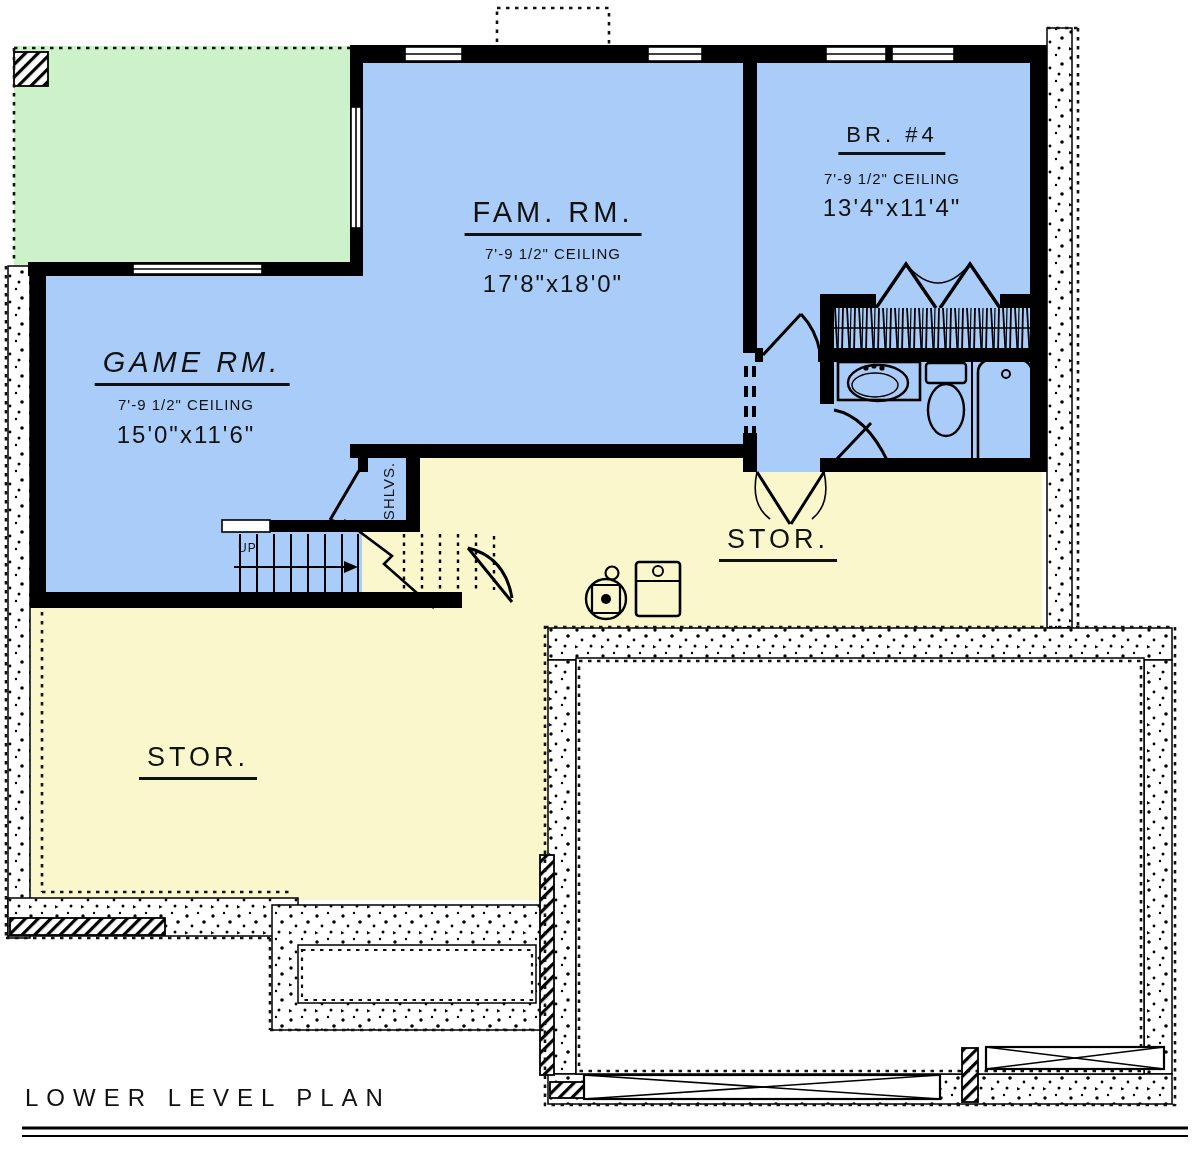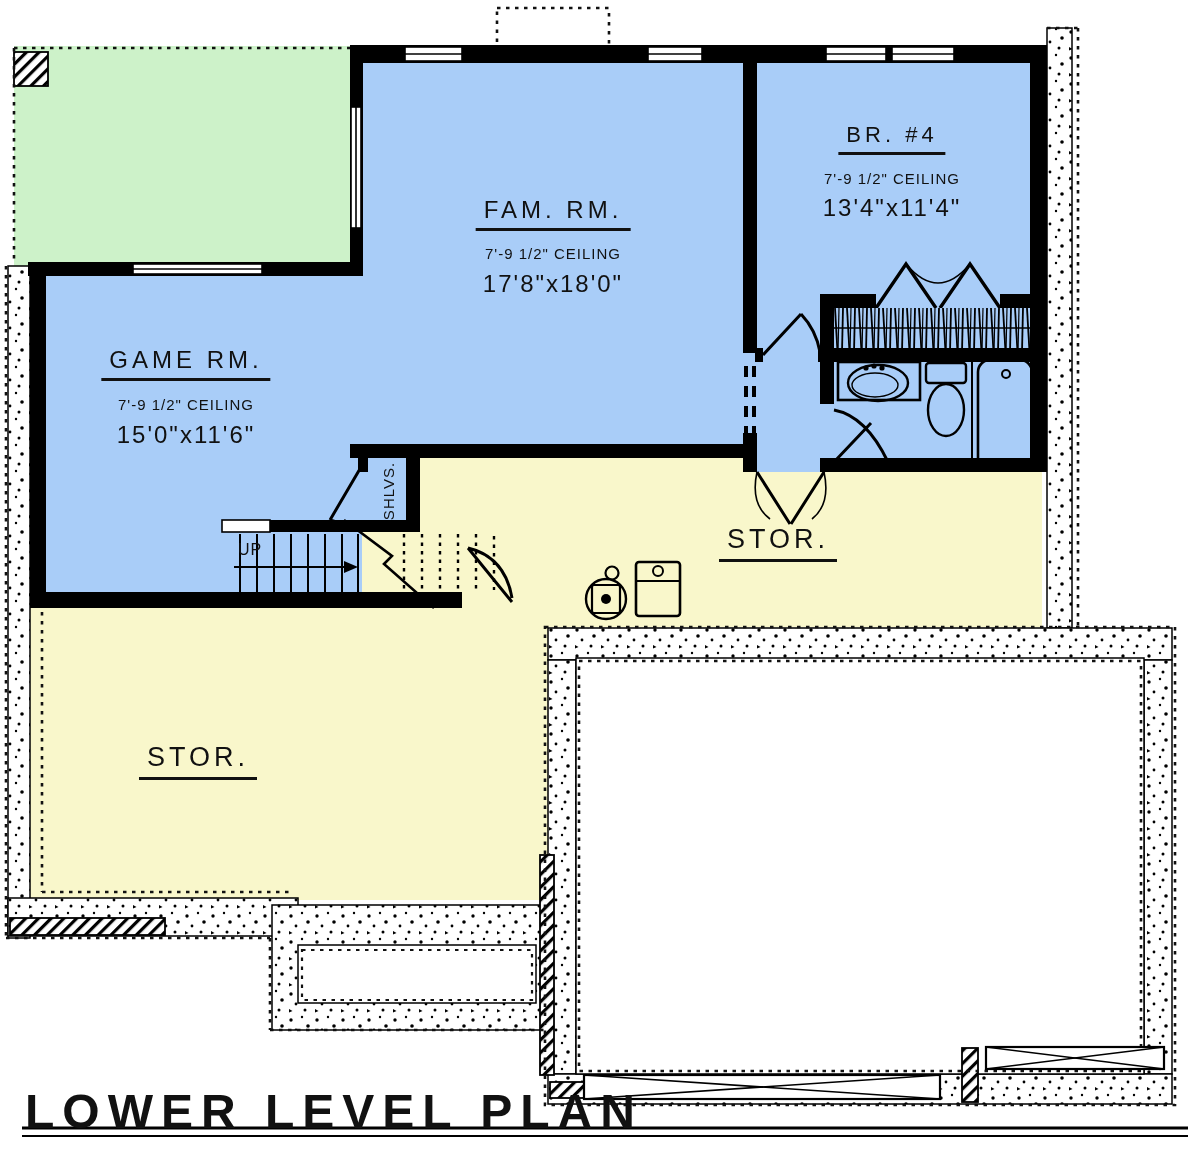--- a/index.html
+++ b/index.html
@@ -1,27 +1,27 @@
 <!DOCTYPE html>
 <html><head>
 <meta charset="utf-8">
 <style>
   html,body{margin:0;padding:0;background:#fff;}
   #plan{position:relative;width:1200px;height:1157px;background:#fff;overflow:hidden;
         font-family:"Liberation Sans",sans-serif;color:#111;}
   #plan svg{position:absolute;left:0;top:0;}
   .lbl{position:absolute;white-space:nowrap;color:#111;transform:translateX(-50%);
        font-family:"Liberation Sans",sans-serif;letter-spacing:2px;}
-  .room-name{font-size:24px;letter-spacing:4px;font-weight:500;}
+  .room-name{font-size:29px;letter-spacing:4px;font-weight:500;}
   .u{border-bottom:3px solid #111;padding:0 8px 5px;}
   .ceil{font-size:15px;letter-spacing:1px;}
   .dims{font-size:24px;letter-spacing:2px;}
-  .small{font-size:16px;letter-spacing:1px;transform:none;}
+  .small{font-size:12px;letter-spacing:1px;transform:none;}
   .vert{transform:translate(-50%,-50%) rotate(-90deg);font-size:15px;letter-spacing:1px;}
-  .title{font-size:48px;letter-spacing:8px;font-weight:700;transform:none;}
+  .title{font-size:24px;letter-spacing:8px;font-weight:400;transform:none;}
 </style>
 </head>
 <body>
 
 <div id="plan">
 <svg width="1200" height="1157" viewBox="0 0 1200 1157">
   <defs>
     <pattern id="stip" width="26" height="26" patternUnits="userSpaceOnUse">
       <rect width="26" height="26" fill="#fff"></rect>
       <circle cx="5" cy="6" r="1.7"></circle>
@@ -213,21 +213,21 @@
 </svg>
 
   <div class="lbl room-name" style="left:553px;top:196px;"><span class="u">FAM. RM.</span></div>
   <div class="lbl ceil" style="left:553px;top:245px;">7'-9 1/2" CEILING</div>
   <div class="lbl dims" style="left:553px;top:270px;">17'8"x18'0"</div>
 
   <div class="lbl room-name" style="left:892px;top:122px;font-size:22px;"><span class="u">BR. #4</span></div>
   <div class="lbl ceil" style="left:892px;top:170px;">7'-9 1/2" CEILING</div>
   <div class="lbl dims" style="left:892px;top:194px;">13'4"x11'4"</div>
 
-  <div class="lbl room-name" style="left:186px;top:346px;"><span class="u">GAME RM.</span></div>
+  <div class="lbl room-name" style="left:192px;top:346px;font-style:italic;"><span class="u">GAME RM.</span></div>
   <div class="lbl ceil" style="left:186px;top:396px;">7'-9 1/2" CEILING</div>
   <div class="lbl dims" style="left:186px;top:421px;">15'0"x11'6"</div>
 
   <div class="lbl room-name" style="left:778px;top:524px;font-size:27px;"><span class="u">STOR.</span></div>
   <div class="lbl room-name" style="left:198px;top:742px;font-size:27px;"><span class="u">STOR.</span></div>
 
   <div class="lbl small" style="left:238px;top:541px;">UP</div>
   <div class="lbl vert" style="left:388px;top:491px;">SHLVS.</div>
 
   <div class="lbl title" style="left:25px;top:1084px;">LOWER LEVEL PLAN</div>

